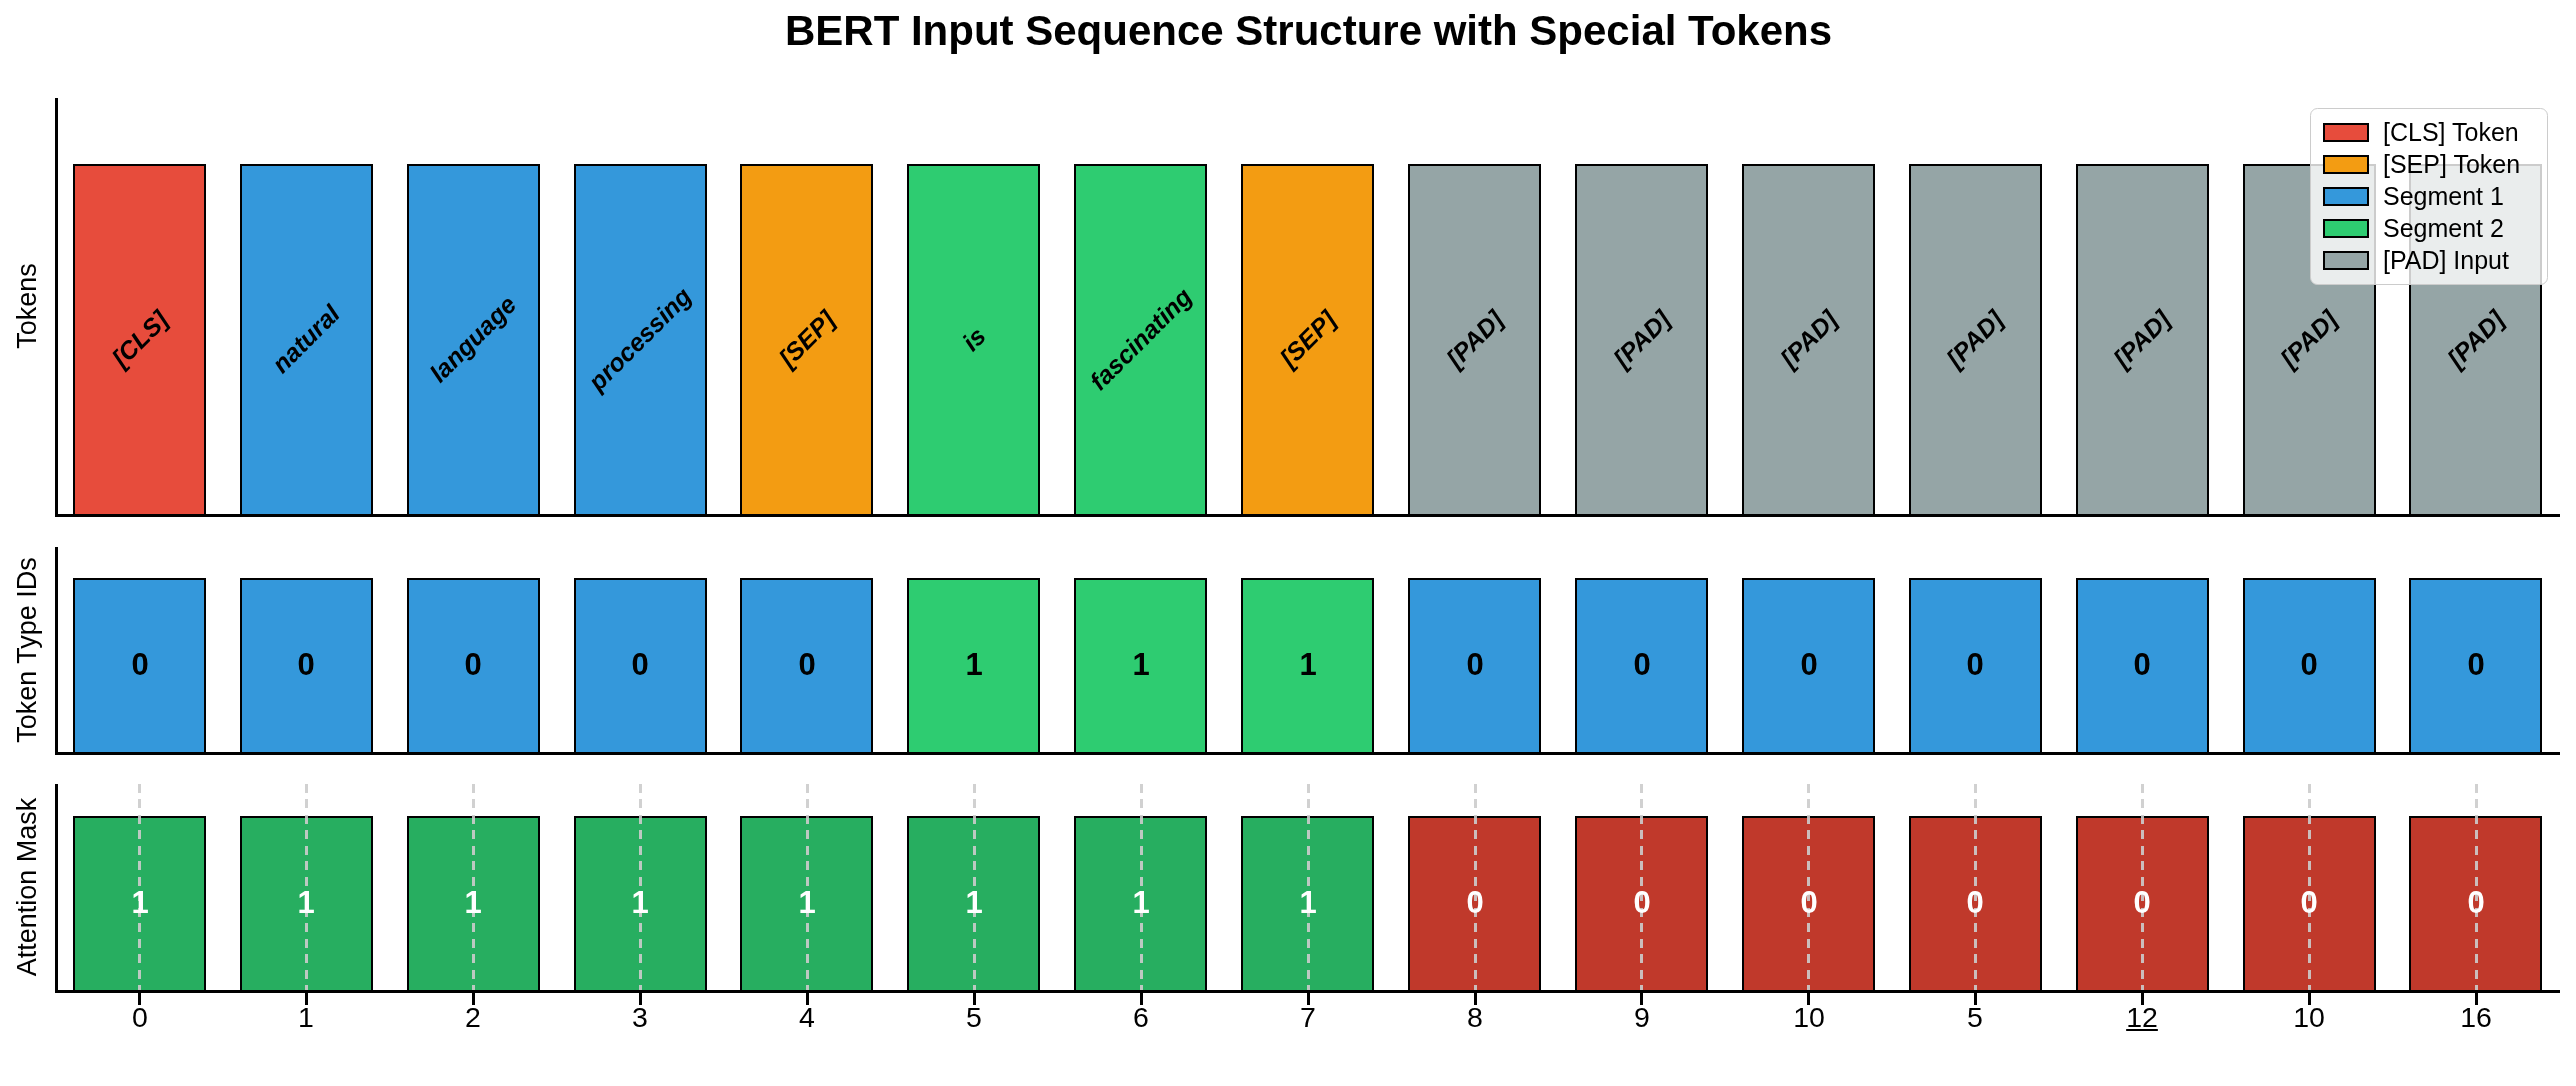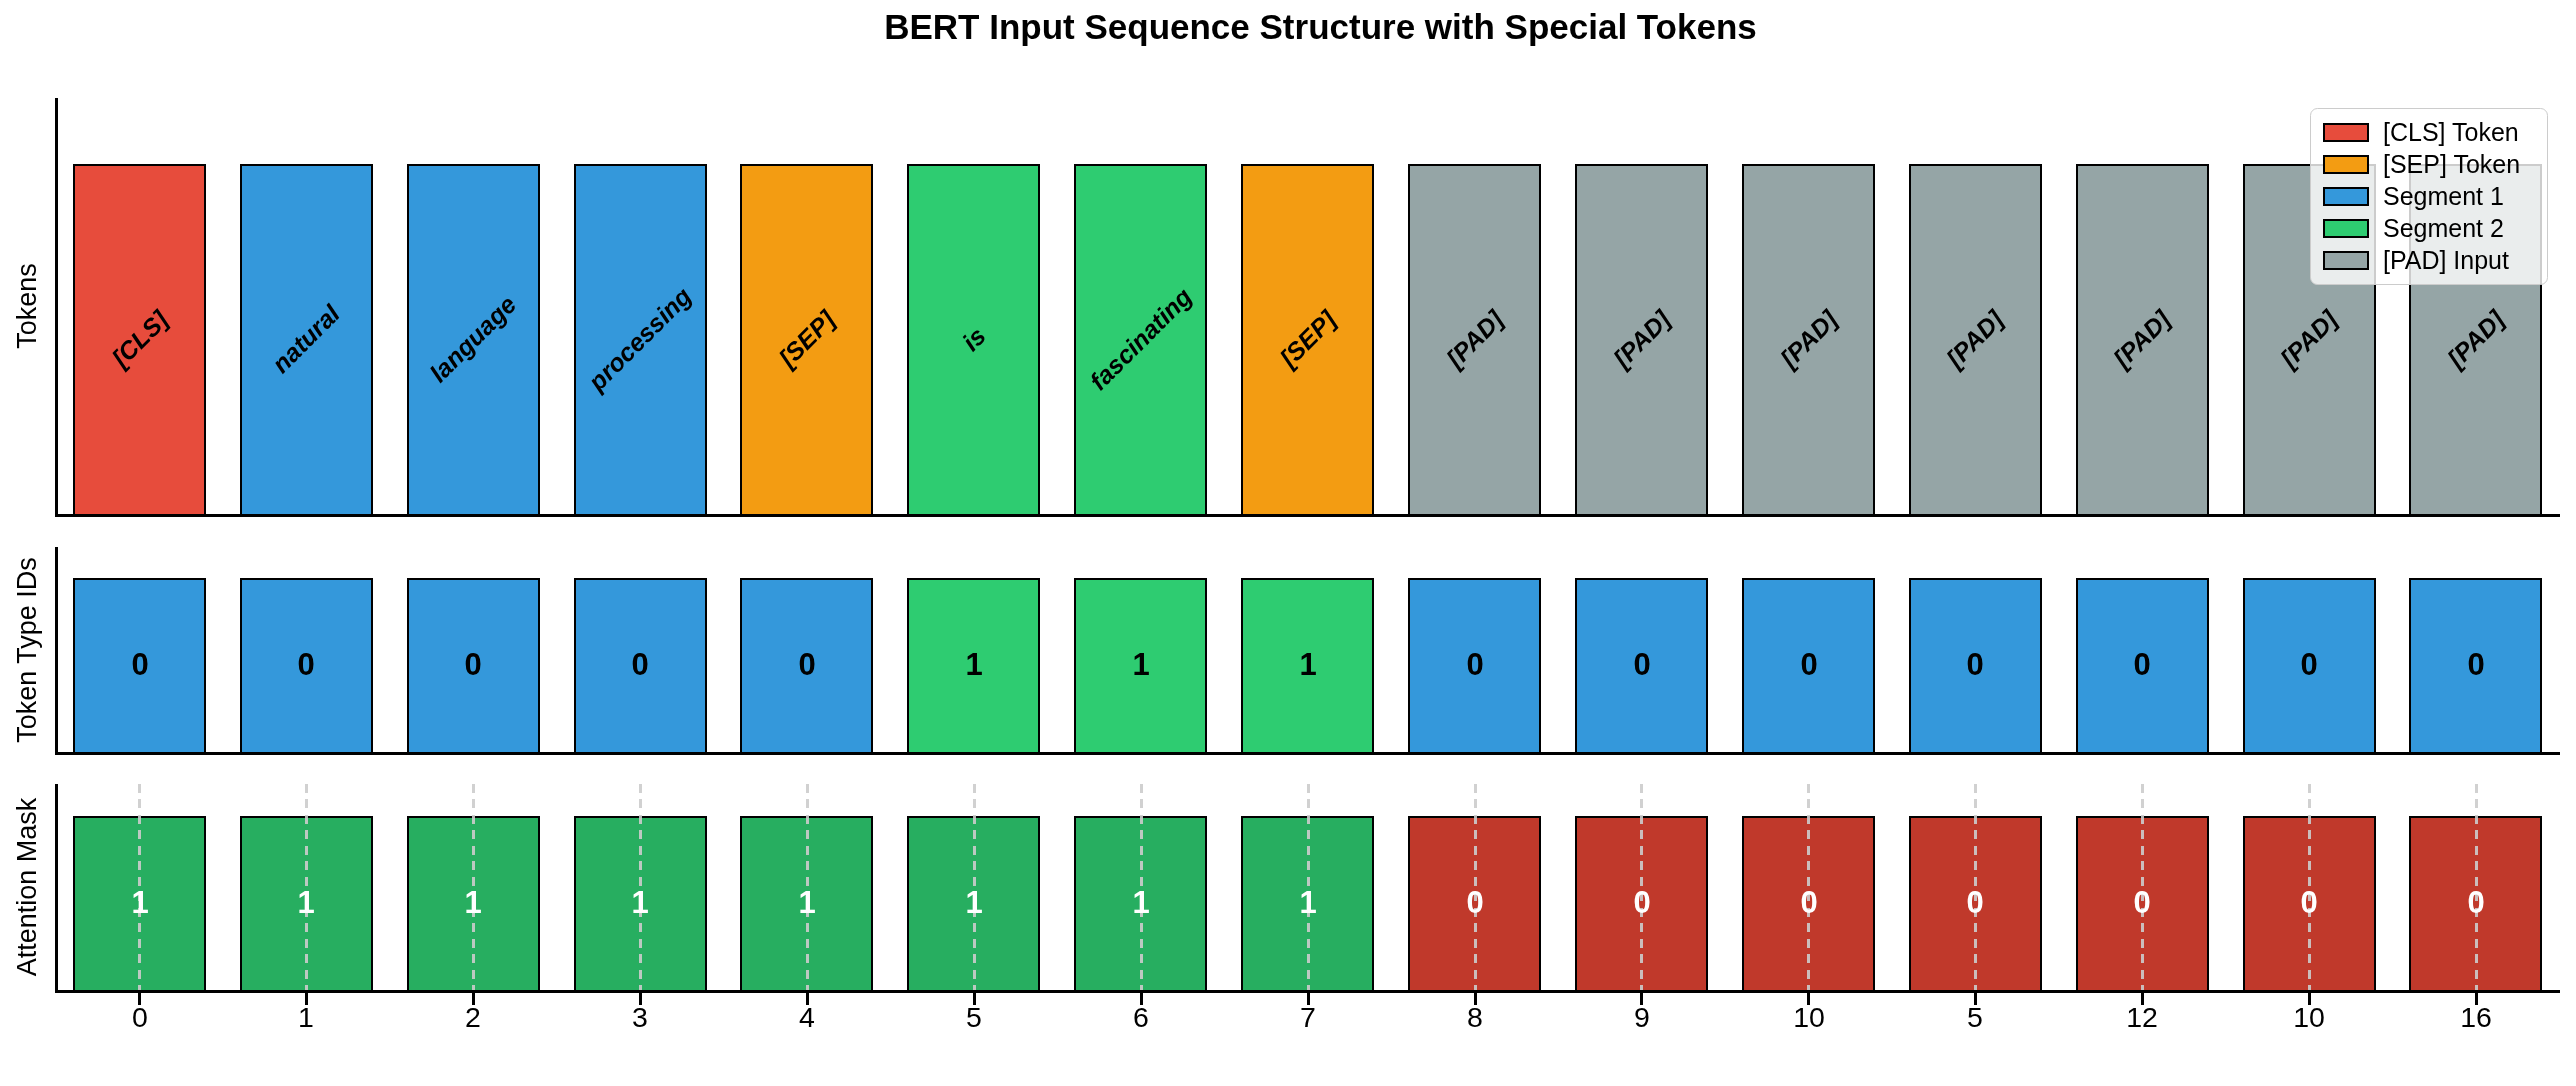--- a/index.html
+++ b/index.html
@@ -1,20 +1,20 @@
 <!DOCTYPE html>
 <html style="font-size:10px"><head>
 <meta charset="utf-8">
 <style>
   html,body{margin:0;padding:0;background:#ffffff;}
   #fig{position:relative;width:2576px;height:1087px;background:#ffffff;
        font-family:"Liberation Sans",sans-serif;overflow:hidden;}
   .abs{position:absolute;}
-  #chart-title{left:68px;top:7.4px;width:2505px;text-align:center;
-       font-size:35px;font-weight:bold;color:#000;}
+  #chart-title{left:56px;top:7.4px;width:2505px;text-align:center;
+       font-size:42px;font-weight:bold;color:#000;}
   .ylabel{transform:translate(-50%,-50%) rotate(-90deg);white-space:nowrap;
        font-size:27px;color:#000;}
   #ylabel-tokens{left:27px;top:306px;}
   #ylabel-type{left:27px;top:650px;}
   #ylabel-mask{left:27px;top:887px;}
   #xlabel{left:56px;top:1044px;width:2505px;text-align:center;font-size:30px;color:#000;}
   .spine{background:#000;width:3.1px;z-index:1;}
   .axisline{background:#000;height:3.1px;z-index:5;}
   .bar{box-sizing:border-box;border:2.5px solid #000;z-index:2;}
   .bar-label{transform:translate(-50%,-50%) rotate(-45deg);font-weight:bold;
@@ -173,21 +173,21 @@
       <div class="abs tick-label" style="left: 1308px; top: 1001px;">7</div>
       <div class="abs tick" style="left: 1474px; top: 993px;"></div>
       <div class="abs tick-label" style="left: 1475px; top: 1001px;">8</div>
       <div class="abs tick" style="left: 1640px; top: 993px;"></div>
       <div class="abs tick-label" style="left: 1642px; top: 1001px;">9</div>
       <div class="abs tick" style="left: 1807px; top: 993px;"></div>
       <div class="abs tick-label" style="left: 1809px; top: 1001px;">10</div>
       <div class="abs tick" style="left: 1974px; top: 993px;"></div>
       <div class="abs tick-label" style="left: 1975px; top: 1001px;">5</div>
       <div class="abs tick" style="left: 2141px; top: 993px;"></div>
-      <div class="abs tick-label" style="left: 2142px; top: 1001px;">12</div>
+      <div class="abs tick-label" style="left: 2142px; top: 1001px; text-decoration: underline;">12</div>
       <div class="abs tick" style="left: 2308px; top: 993px;"></div>
       <div class="abs tick-label" style="left: 2309px; top: 1001px;">10</div>
       <div class="abs tick" style="left: 2475px; top: 993px;"></div>
       <div class="abs tick-label" style="left: 2476px; top: 1001px;">16</div>
     </div>
 
 
   <div class="abs" id="legend">
       <div class="legend-row">
         <div class="legend-swatch" style="background: rgb(231, 76, 60);"></div>

